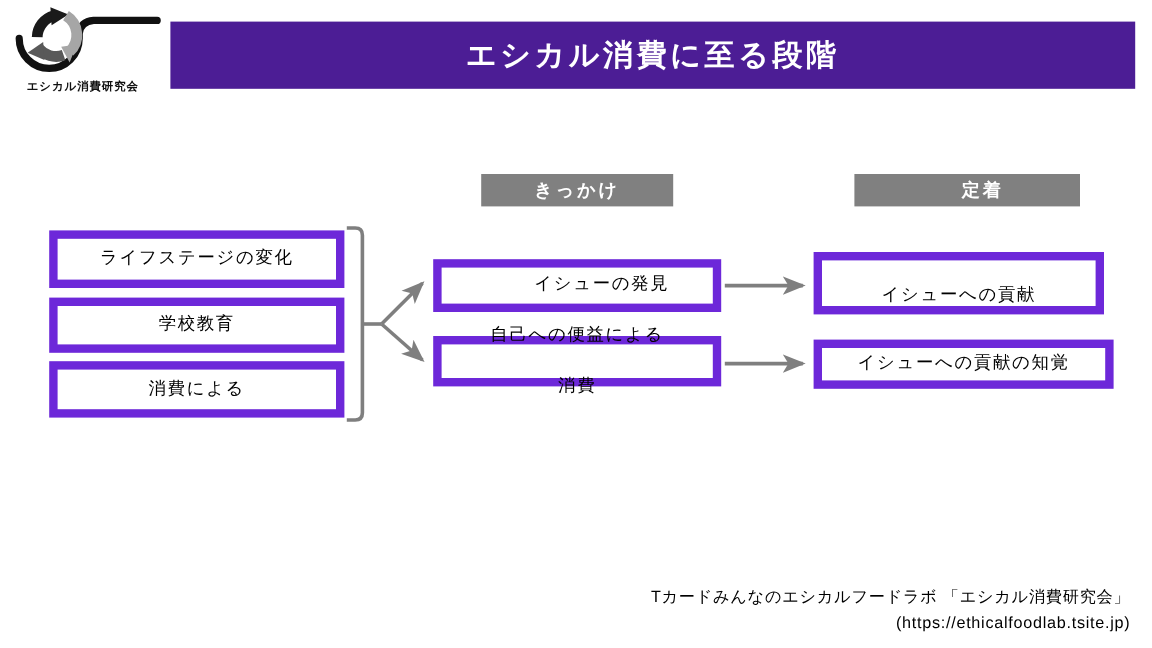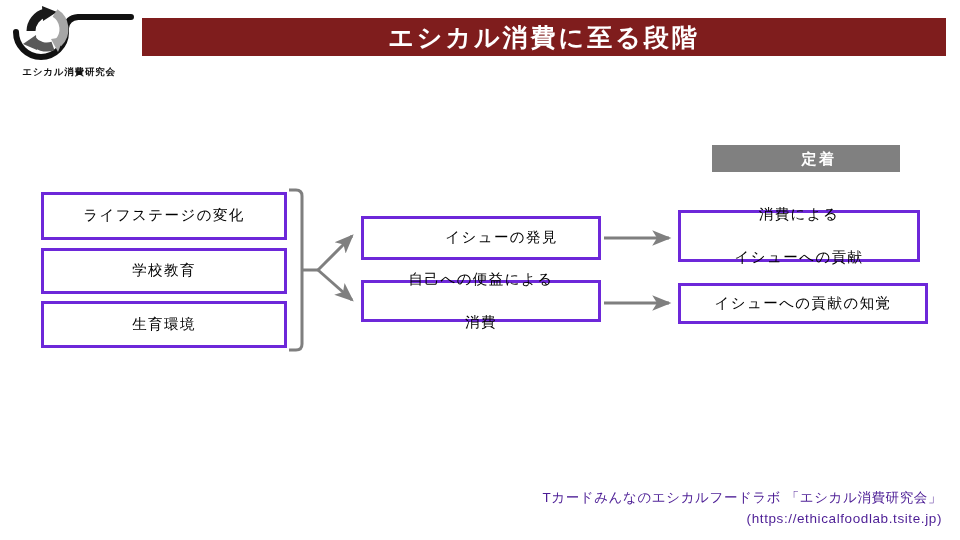--- a/index.html
+++ b/index.html
@@ -47,22 +47,22 @@
     color: #111111;
     white-space: nowrap;
   }
 
   
   #title-bar {
     position: absolute;
     left: 142px;
     top: 18px;
     width: 804px;
-    height: 38px;
-    background: #7f1d1d;
+    height: 56px;
+    background: #4c1d95;
     display: flex;
     align-items: center;
     justify-content: center;
   }
   #title-text {
     color: #ffffff;
     font-size: 25px;
     font-weight: bold;
     letter-spacing: 3px;
     line-height: 1;
@@ -87,21 +87,21 @@
     line-height: 1;
   }
   #hdr-background { left: 66px;  top: 145px; width: 200px; }
   #hdr-trigger    { left: 401px; top: 145px; width: 160px; }
   #hdr-retention  { left: 712px; top: 145px; width: 162px; padding-left: 26px; }
 
   
   .node {
     position: absolute;
     box-sizing: border-box;
-    border: 3px solid #6d28d9;
+    border: 7px solid #6d28d9;
     background: #ffffff;
     display: flex;
     align-items: center;
     justify-content: center;
     text-align: center;
   }
   .node span {
     font-size: 14.5px;
     letter-spacing: 1.4px;
     line-height: 1.45;
@@ -131,21 +131,21 @@
     height: 540px;
     pointer-events: none;
   }
 
   
   #footer {
     position: absolute;
     right: 18px;
     bottom: 10px;
     text-align: right;
-    color: #4c1d95;
+    color: #000000;
     font-size: 13.5px;
     line-height: 1.55;
     letter-spacing: 0.6px;
   }
   #footer div { white-space: nowrap; }
 </style>
 </head>
 <body>
 
 <div id="slide">
@@ -164,20 +164,23 @@
       <path d="M47 42 A 19 19 0 0 1 26 36" fill="none" stroke="#595959" stroke-width="9" stroke-linecap="butt"></path>
       <polygon points="31,46 17,40 30,31" fill="#595959"></polygon>
     </svg>
     <div id="logo-caption">エシカル消費研究会</div>
   </div>
 
   <div id="title-bar">
     <span id="title-text">エシカル消費に至る段階</span>
   </div>
 
+  <div class="col-header" id="hdr-trigger">
+    <span>きっかけ</span>
+  </div>
   <div class="col-header" id="hdr-retention">
     <span>定着</span>
   </div>
 
   <svg id="connectors" viewBox="0 0 960 540">
     <defs>
       <marker id="arrowhead" markerWidth="7" markerHeight="7" refX="5.6" refY="3" orient="auto" markerUnits="strokeWidth">
         <path d="M0,0.4 L6.4,3 L0,5.6 L1.6,3 Z" fill="#7f7f7f"></path>
       </marker>
     </defs>
@@ -195,36 +198,36 @@
     <line x1="604" y1="303" x2="669" y2="303" stroke="#7f7f7f" stroke-width="3" marker-end="url(#arrowhead)"></line>
   </svg>
 
   <div class="node" id="node-lifestage">
     <span>ライフステージの変化</span>
   </div>
   <div class="node" id="node-school">
     <span>学校教育</span>
   </div>
   <div class="node" id="node-env">
-    <span>生育環境</span>
+    <span>消費による</span>
   </div>
 
   <div class="node" id="node-issue">
     <span>イシューの発見</span>
   </div>
   <div class="node" id="node-benefit">
     <span>
       <span>自己への便益による</span><br>
       <span>消費</span>
     </span>
   </div>
 
   <div class="node" id="node-contrib">
     <span>
-      <span>消費による</span><br>
+      <br>
       <span>イシューへの貢献</span>
     </span>
   </div>
   <div class="node" id="node-percept">
     <span>イシューへの貢献の知覚</span>
   </div>
 
   <div id="footer">
     <div>Tカードみんなのエシカルフードラボ 「エシカル消費研究会」</div>
     <div>(https://ethicalfoodlab.tsite.jp)</div>

